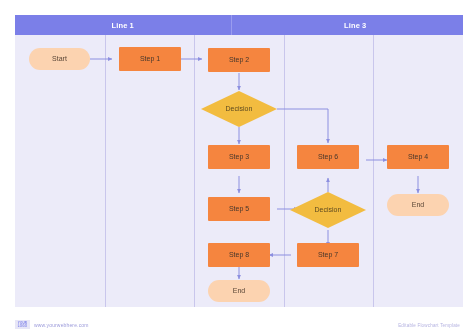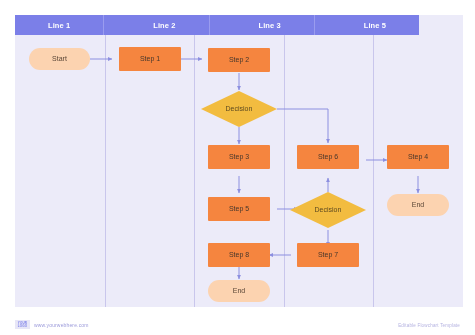--- a/index.html
+++ b/index.html
@@ -30,21 +30,21 @@
     width: 448px;
     height: 292px;
     background: #ecebf9;
   }
 
   
   #header-row {
     position: absolute;
     left: 0;
     top: 0;
-    width: 404px;
+    width: 448px;
     height: 20px;
     display: flex;
     background: #7b7fe8;
     gap: 16px;
   }
   .lane-header {
     flex: 1 1 0;
     display: flex;
     align-items: center;
     justify-content: center;
@@ -157,27 +157,21 @@
 
 <div id="canvas">
 
   <div id="board">
 
     <div id="header-row">
       <div class="lane-header">
         <span>Line 1</span>
       </div>
       <div class="lane-header">
-        <span>Line 2</span>
-      </div>
-      <div class="lane-header">
         <span>Line 3</span>
-      </div>
-      <div class="lane-header">
-        <span>Line 5</span>
       </div>
     </div>
 
     <div class="lane-divider" style="left:89.6px;"></div>
     <div class="lane-divider" style="left:179.2px;"></div>
     <div class="lane-divider" style="left:268.8px;"></div>
     <div class="lane-divider" style="left:358.4px;"></div>
 
     <svg id="connectors" viewBox="0 0 448 292" width="448" height="292">
       <defs>

